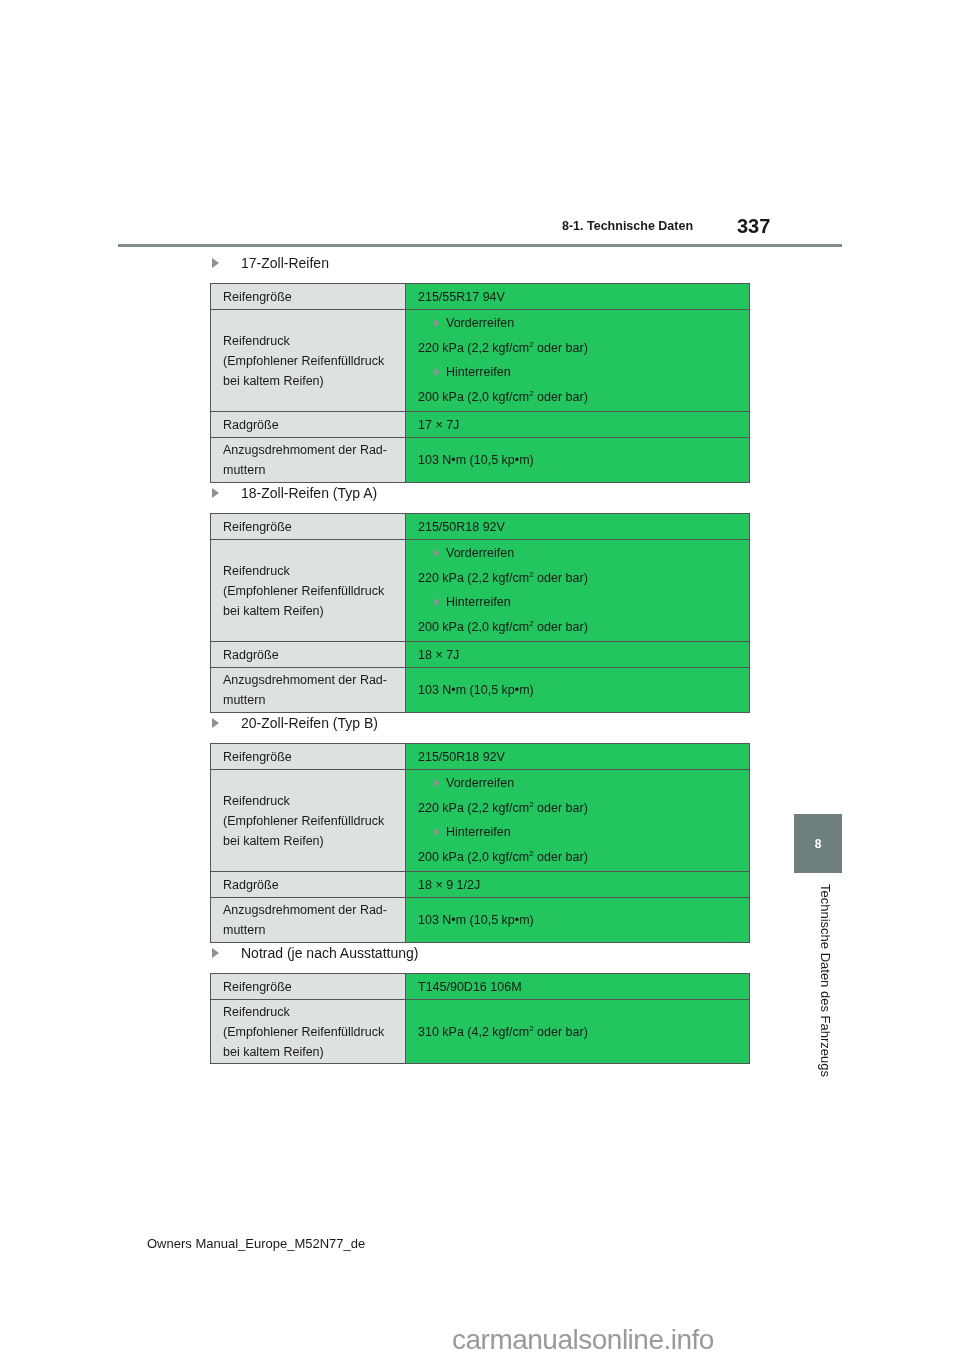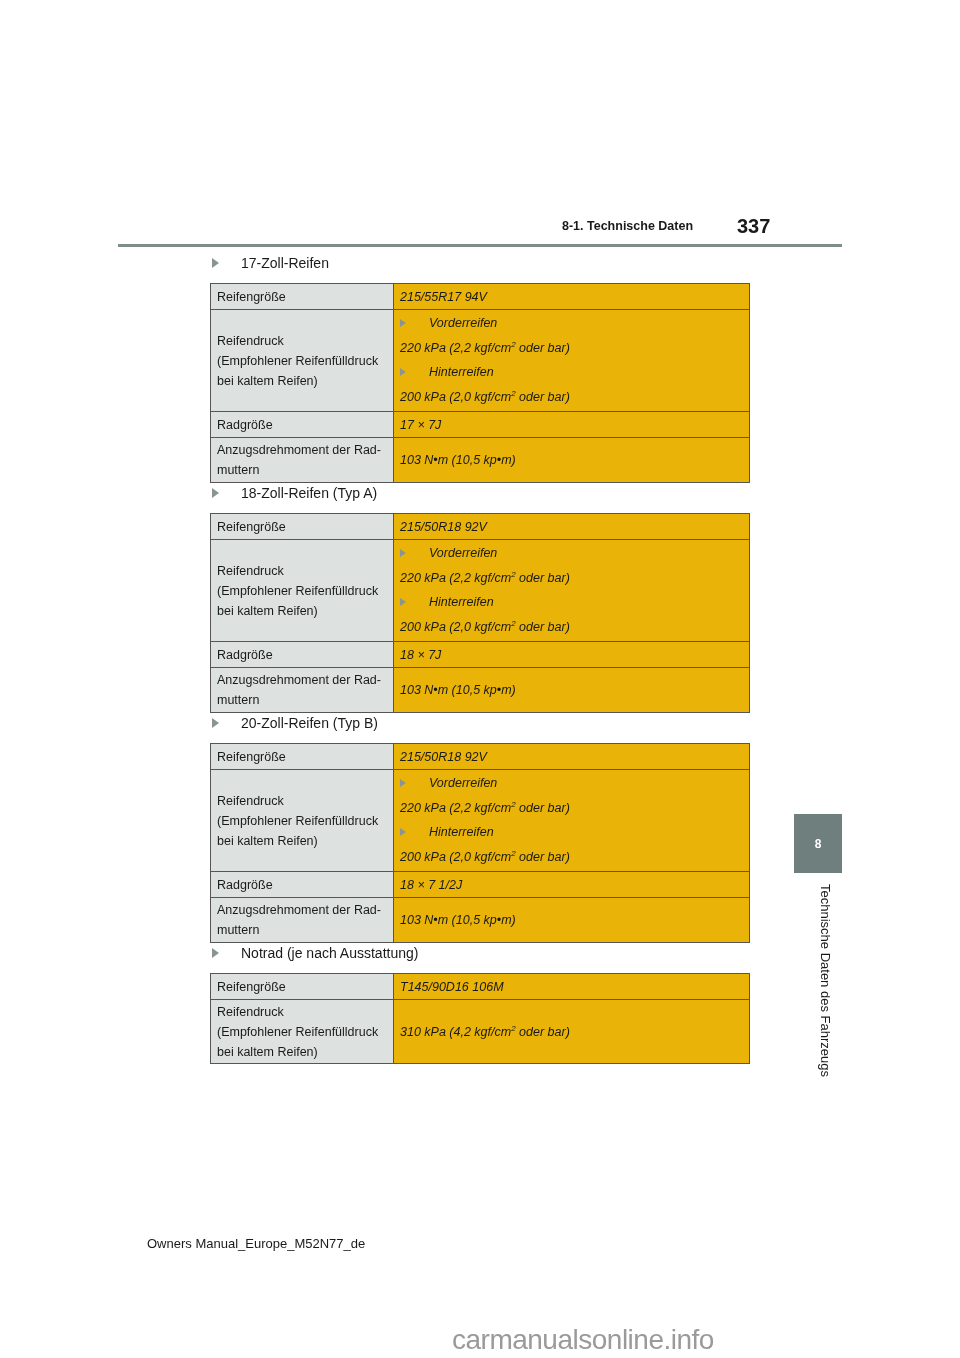--- a/index.html
+++ b/index.html
@@ -9,24 +9,24 @@
   .page-num { position: absolute; left: 737px; top: 215px; font-size: 20px; font-weight: bold; }
   .header-rule { position: absolute; left: 118px; top: 244px; width: 724px; height: 3px; background: #7f8d8b; }
   .side-tab { position: absolute; left: 794px; top: 814px; width: 48px; height: 59px; background: #6f7f7d;
               color: #fff; font-size: 12px; font-weight: bold; display: flex; align-items: center; justify-content: center; }
   .side-label { position: absolute; left: 818px; top: 884px; writing-mode: vertical-rl; font-size: 13px; color: #1a1a1a; }
   .section-head { position: absolute; left: 212px; font-size: 14px; display: flex; align-items: center; gap: 22px; }
   .tri { width: 0; height: 0; border-top: 5px solid transparent; border-bottom: 5px solid transparent;
          border-left: 7px solid #8a9593; display: inline-block; }
   .tri.small { border-top-width: 4.5px; border-bottom-width: 4.5px; border-left-width: 6px; }
   table.spec { position: absolute; left: 210px; width: 540px; border-collapse: collapse; font-size: 12.5px; }
-  table.spec td { border: 1.5px solid #555; padding: 0 6px; vertical-align: middle; line-height: 20px; }
+  table.spec td { border: 1.5px solid #555; padding: 0 12px; vertical-align: middle; line-height: 20px; }
   table.spec td.k { width: 170px; background: #dde1e0; }
-  table.spec td.v { background: #eab308; font-style: italic; }
-  .sub { display: flex; align-items: center; gap: 23px; margin: 3px 0 5px; }
+  table.spec td.v { background: #22c55e; }
+  .sub { display: flex; align-items: center; gap: 6px; margin: 3px 16px 5px; }
   .val { margin: 4px 0; }
   sup { font-size: 8px; line-height: 0; }
   .footer { position: absolute; left: 147px; top: 1236px; font-size: 13px; }
   .watermark { position: absolute; left: 452px; top: 1324px; font-size: 28px; color: #9a9a9a; letter-spacing: -0.5px; }
 </style>
 </head>
 <body>
 
 <div>
   <span class="header-title">8-1. Technische Daten</span>
@@ -149,21 +149,21 @@
       <div class="val"><span>220 kPa (2,2 kgf/cm</span><sup>2</sup><span> oder bar)</span></div>
       <div class="sub">
             <span class="tri small"></span>
             <span>Hinterreifen</span>
           </div>
       <div class="val"><span>200 kPa (2,0 kgf/cm</span><sup>2</sup><span> oder bar)</span></div>
     </td>
   </tr>
   <tr style="height:26px">
     <td class="k">Radgröße</td>
-    <td class="v">18 × 7 1/2J</td>
+    <td class="v">18 × 9 1/2J</td>
   </tr>
   <tr style="height:45px">
     <td class="k">
       <div>Anzugsdrehmoment der Rad-</div>
           <div>muttern</div>
     </td>
     <td class="v">103 N•m (10,5 kp•m)</td>
   </tr>
 </tbody>
   </table>

